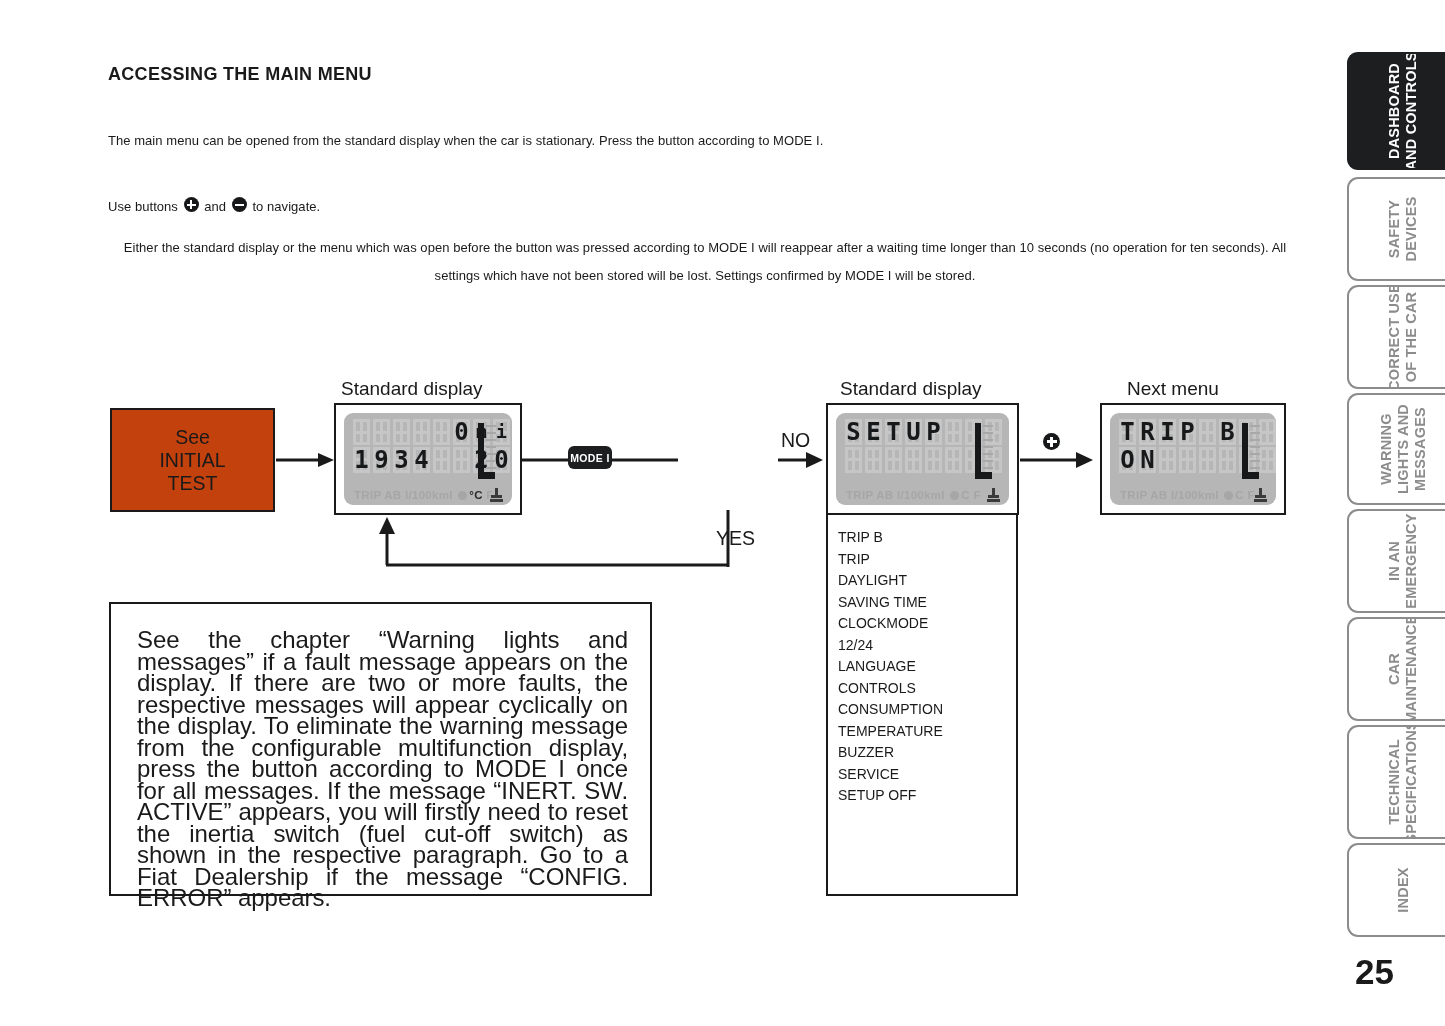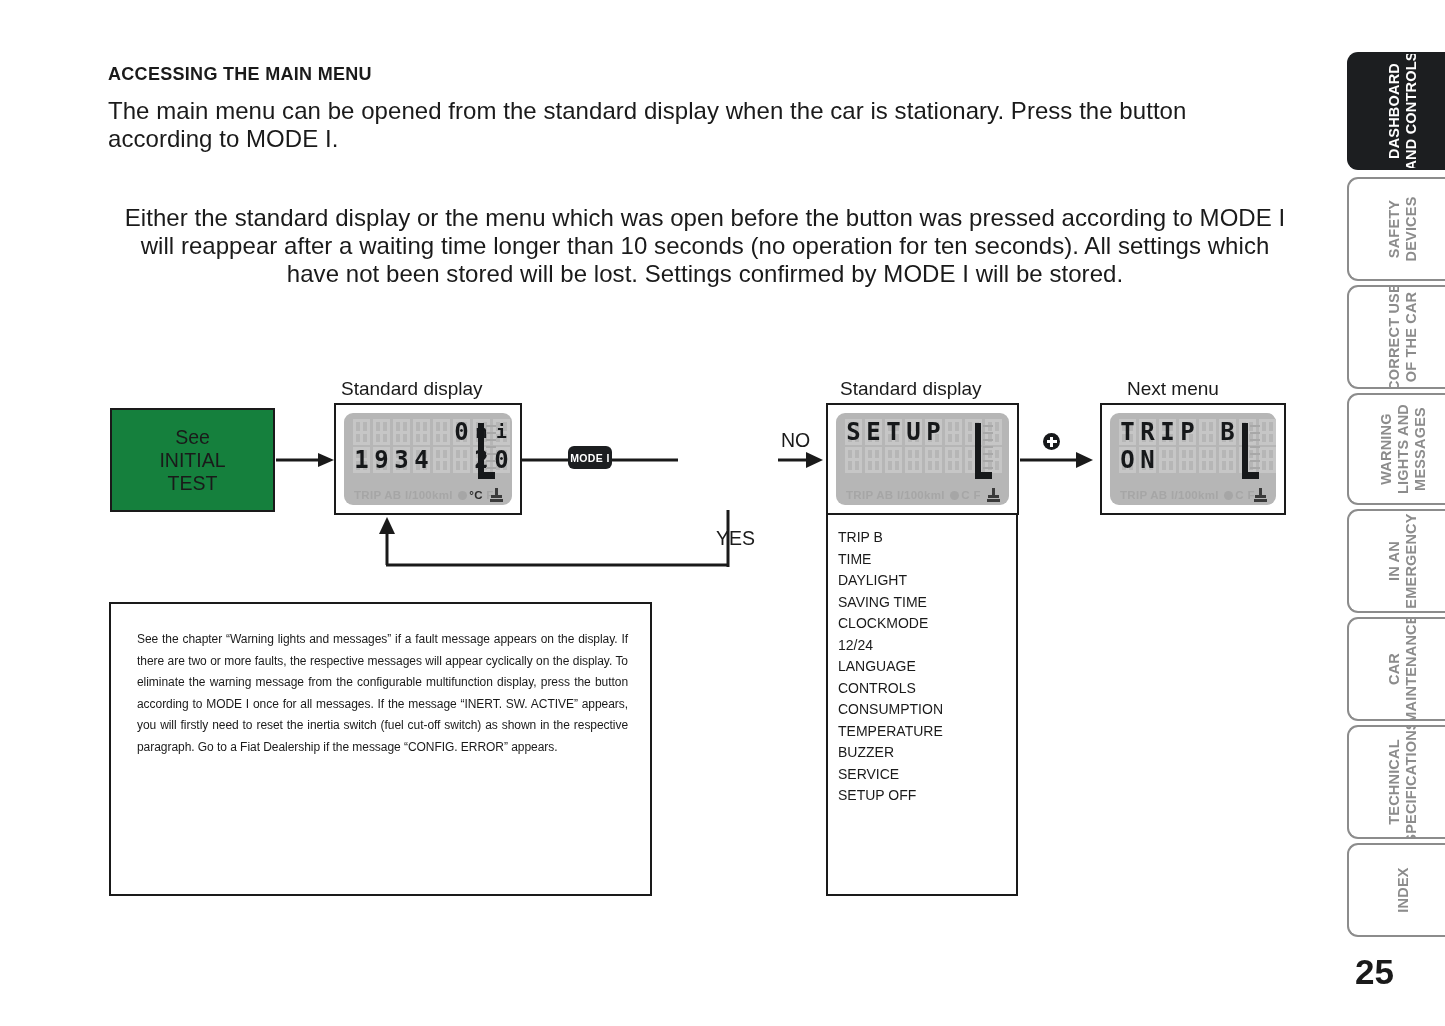--- a/index.html
+++ b/index.html
@@ -27,24 +27,25 @@
   
   #title {
     position: absolute;
     left: 108px; top: 52px;
     font-size: 18px;
     font-weight: bold;
     letter-spacing: 0.3px;
   }
   .para {
     position: absolute;
-    font-size: 24px;
+    font-size: 13px;
     line-height: 28px;
     color: #1a1a1a;
     letter-spacing: 0.05px;
+    margin-top: 30px;
   }
   #para1 { left: 108px; top: 97px; width: 1170px; }
   #para2 { left: 108px; top: 163px; width: 600px; }
   #para3 { left: 120px; top: 204px; width: 1170px; text-align: center; }
 
   .inline-pm {
     display: inline-block;
     width: 15px; height: 15px;
     border-radius: 50%;
     background: #16181a;
@@ -73,21 +74,21 @@
   .caption {
     position: absolute;
     font-size: 19px;
     color: #1a1a1a;
     white-space: nowrap;
   }
 
   .box {
     position: absolute;
     border: 2px solid #1a1a1a;
-    background: #15803d;
+    background: #c2410c;
     box-sizing: border-box;
   }
 
   #box-initial {
     left: 110px; top: 403px;
     width: 165px; height: 104px;
     display: flex; align-items: center; justify-content: center;
     flex-direction: column;
     font-size: 19.5px; line-height: 23px; text-align: center;
   }
@@ -269,21 +270,21 @@
     position: absolute;
     left: 109px; top: 597px;
     width: 543px; height: 294px;
     border: 2px solid #1a1a1a;
     background: #fff;
     box-sizing: border-box;
     padding: 25px 22px 0 26px;
   }
   #note-box p {
     margin: 0;
-    font-size: 12px;
+    font-size: 24px;
     line-height: 21.5px;
     text-align: justify;
     letter-spacing: -0.05px;
   }
 
   
   #sidebar {
     position: absolute;
     right: 0; top: 0;
     width: 125px; height: 1026px;
@@ -331,20 +332,23 @@
 <body>
 
 <div id="page">
 
   <h1 id="title">ACCESSING THE MAIN MENU</h1>
 
   <div class="para" id="para1">
     <span>The main menu can be opened from the standard display when the car is stationary. Press the button according to MODE I.</span>
   </div>
 
+  <div class="para" id="para2">
+    <span>Use buttons </span><span class="inline-pm plus"></span><span> and </span><span class="inline-pm"></span><span> to navigate.</span>
+  </div>
 
   <div class="para" id="para3">
     <span>Either the standard display or the menu which was open before the button was pressed according to MODE I will reappear after a waiting time longer than 10 seconds (no operation for ten seconds).  All settings which have not been stored will be lost. Settings confirmed by MODE I will be stored.</span>
   </div>
 
   <div id="flow">
 
     <svg class="lines" width="1320" height="1026">
 
       <line x1="276" y1="455" x2="322" y2="455" stroke="#1a1a1a" stroke-width="3"></line>
@@ -615,21 +619,21 @@
         <div class="temp-icon">
             <div class="t1"></div>
             <div class="t2"></div>
             <div class="t3"></div>
           </div>
       </div>
     </div>
 
     <div id="menu-box">
       <div class="mi">TRIP B</div>
-      <div class="mi">TIME</div>
+      <div class="mi">TRIP</div>
       <div class="mi">DAYLIGHT</div>
       <div class="mi">SAVING TIME</div>
       <div class="mi">CLOCKMODE</div>
       <div class="mi">12/24</div>
       <div class="mi">LANGUAGE</div>
       <div class="mi">CONTROLS</div>
       <div class="mi">CONSUMPTION</div>
       <div class="mi">TEMPERATURE</div>
       <div class="mi">BUZZER</div>
       <div class="mi">SERVICE</div>

